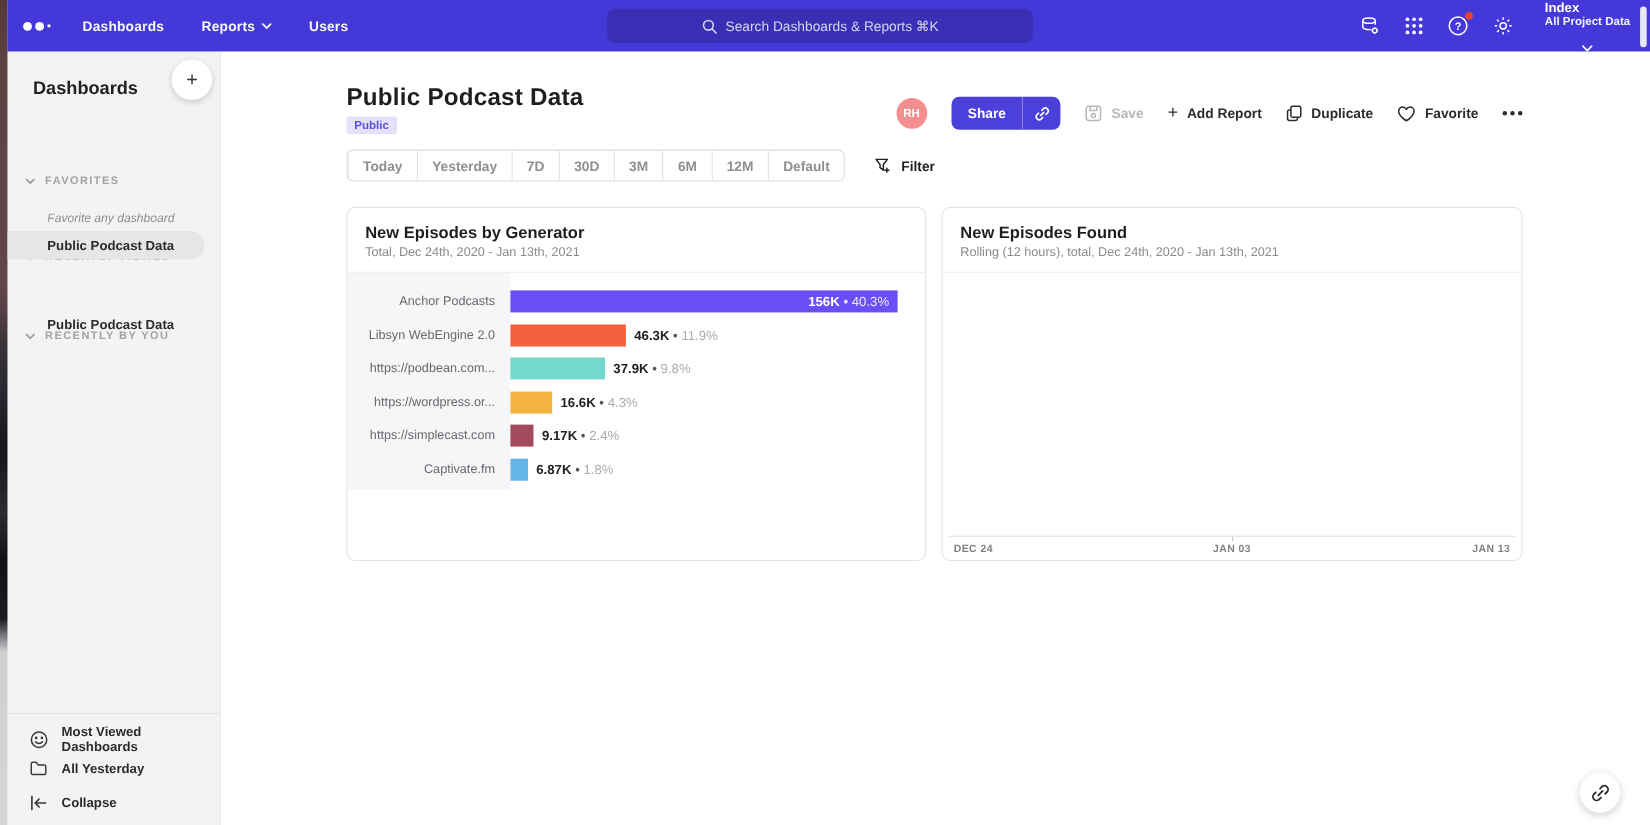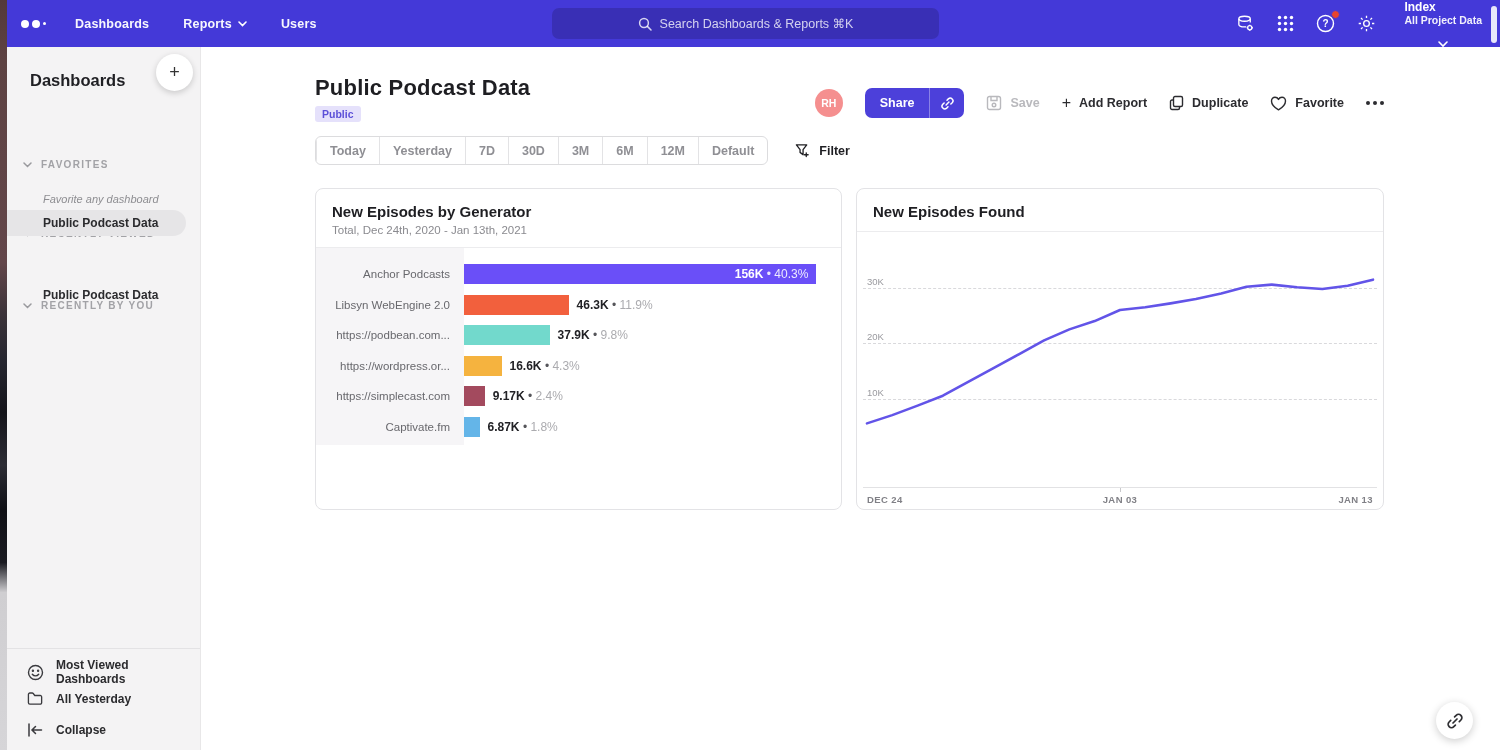--- a/index.html
+++ b/index.html
@@ -375,34 +375,21 @@
                   <span class="val-group"><span class="val">6.87K</span> <span class="dot-pct">1.8%</span></span>
                 </span>
           </div>
         </div>
       </div>
     </div>
 
     <div class="card episodes">
       <div class="card-head">
         <div class="card-title">New Episodes Found</div>
-      </div>
-      <div class="plot">
-        <div class="gridline" style="top:19px">
-              <span class="gridlabel">30K</span>
-            </div>
-        <div class="gridline" style="top:74px">
-              <span class="gridlabel">20K</span>
-            </div>
-        <div class="gridline" style="top:130px">
-              <span class="gridlabel">10K</span>
-            </div>
-        <svg viewBox="0 0 516 146" preserveAspectRatio="none">
-          <polyline id="line-path" fill="none" stroke-width="2.6" stroke-linejoin="round" stroke-linecap="round" points="4.0,155.0 29.4,146.7 54.8,137.2 80.2,127.2 105.6,113.3 131.0,99.5 156.4,85.6 181.8,71.7 207.2,60.6 232.6,52.3 258.0,41.2 283.4,38.4 308.8,34.5 334.2,30.1 359.6,24.5 385.0,17.9 410.4,15.7 435.8,18.4 461.2,20.1 486.6,16.8 512.0,10.7" stroke="#6254e8"></polyline>
-        </svg>
+        <div class="card-sub">Rolling (12 hours), total, Dec 24th, 2020 - Jan 13th, 2021</div>
       </div>
       <div class="xaxis">
         <span class="tick"></span>
         <span class="xlab l">DEC 24</span>
         <span class="xlab c">JAN 03</span>
         <span class="xlab r">JAN 13</span>
       </div>
     </div>
 
   </div>

